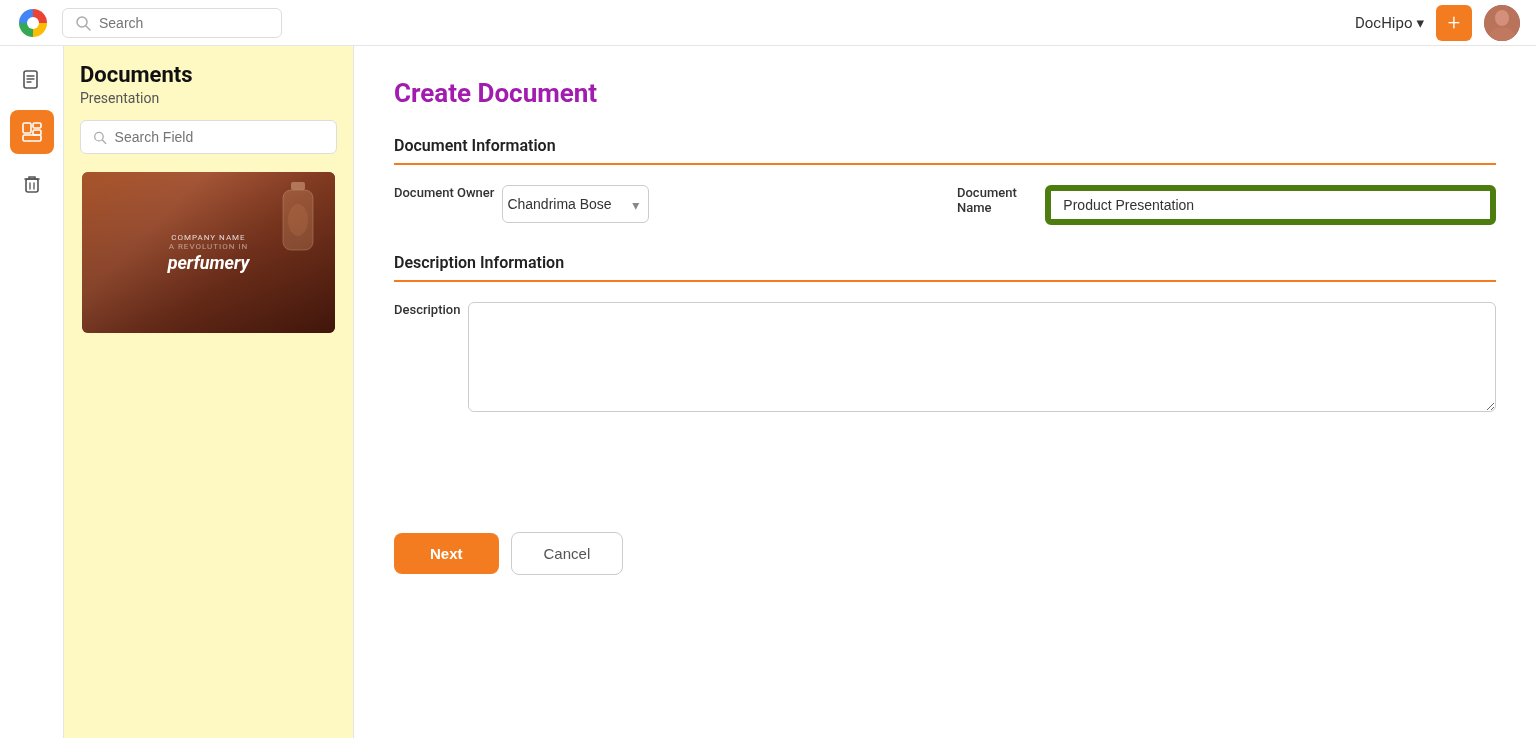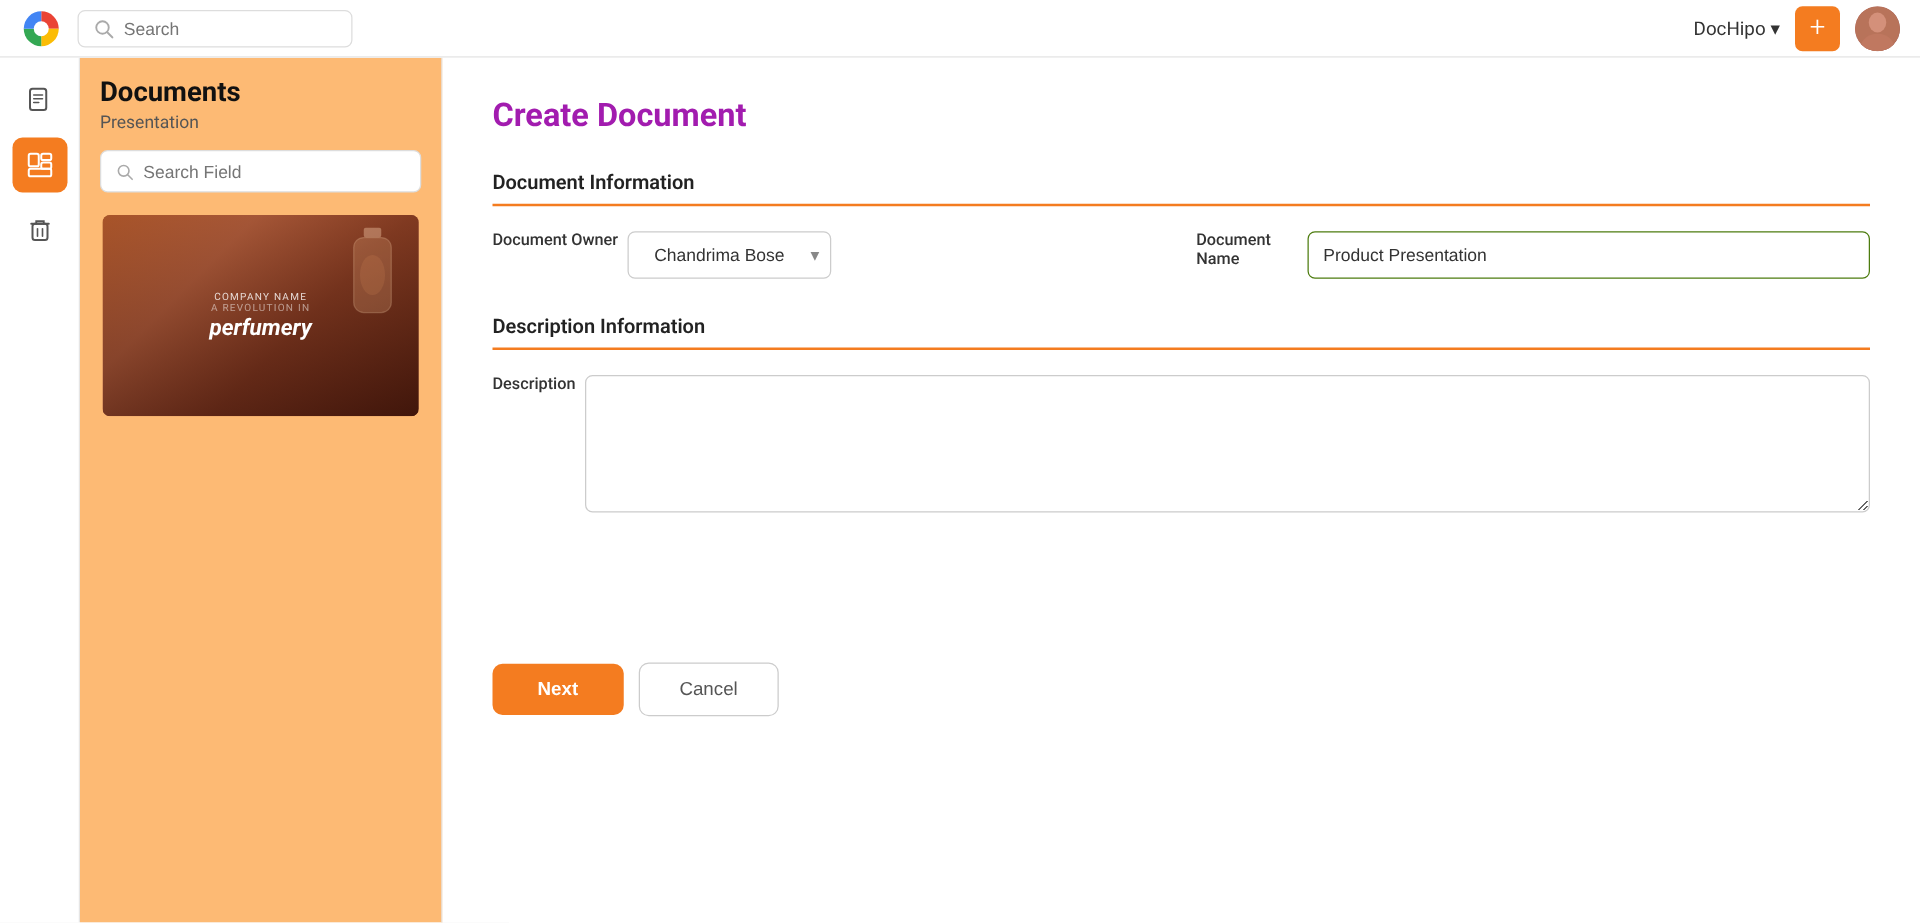--- a/index.html
+++ b/index.html
@@ -45,21 +45,21 @@
       display: flex; flex-direction: column; align-items: center; padding-top: 12px; gap: 8px; flex-shrink: 0;
     }
     .sidebar-icon-item {
       width: 44px; height: 44px; display: flex; align-items: center; justify-content: center;
       border-radius: 8px; cursor: pointer; color: #555;
     }
     .sidebar-icon-item.active { background: #f47c20; color: #fff; }
 
     
     .left-panel {
-      width: 290px; background: #fdba74; border-right: 1px solid #e5e5e5;
+      width: 290px; background: #fef9c3; border-right: 1px solid #e5e5e5;
       display: flex; flex-direction: column; padding: 16px; flex-shrink: 0; overflow-y: auto;
     }
     .left-panel-title { font-size: 22px; font-weight: 700; color: #111; line-height: 1.2; }
     .left-panel-subtitle { font-size: 14px; color: #555; margin-top: 2px; margin-bottom: 14px; }
     .search-field-box {
       display: flex; align-items: flex-end; gap: 8px;
       border: 1px solid #ddd; border-radius: 6px; padding: 8px 12px; background: #fff; margin-bottom: 16px;
     }
     .search-field-box input { border: none; outline: none; font-size: 14px; color: #999; width: 100%; }
 
@@ -94,32 +94,32 @@
     .form-row { display: flex; gap: 24px; margin-bottom: 28px; }
     .form-group { display: flex; flex-direction: row; gap: 8px; }
     .form-group.half { flex: 1; }
     .form-label { font-size: 13px; color: #333; font-weight: 500; }
 
     .select-wrapper {
       position: relative;
     }
     .select-wrapper select {
       appearance: none; -webkit-appearance: none;
-      width: 100%; padding: 10px 36px 10px 20px;
+      width: 100%; padding: 10px 36px 10px 4px;
       border: 1px solid #ccc; border-radius: 6px;
       font-size: 14px; color: #333; background: #fff; cursor: pointer; outline: none;
     }
     .select-arrow {
       position: absolute; right: 10px; top: 50%; transform: translateY(-50%);
       pointer-events: none; color: #888; font-size: 14px;
     }
 
     .text-input {
       width: 100%; padding: 6px 12px;
-      border: 1px solid #4d7c0f; border-radius: 6px;
+      border: 6px solid #4d7c0f; border-radius: 6px;
       font-size: 14px; color: #333; outline: none; background: #fff;
     }
 
     .textarea-input {
       width: 100%; padding: 12px;
       border: 1px solid #ccc; border-radius: 6px;
       font-size: 14px; color: #333; outline: none; background: #fff;
       resize: vertical; min-height: 110px;
     }
 

